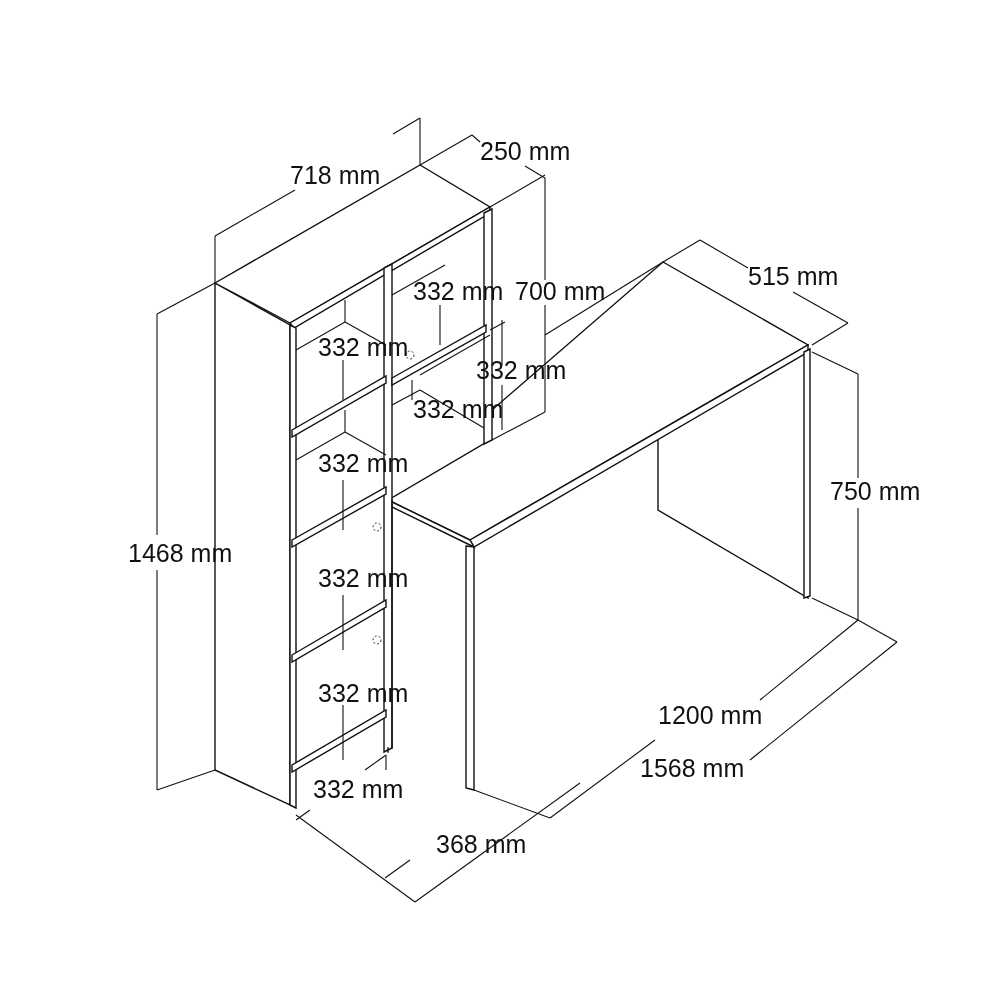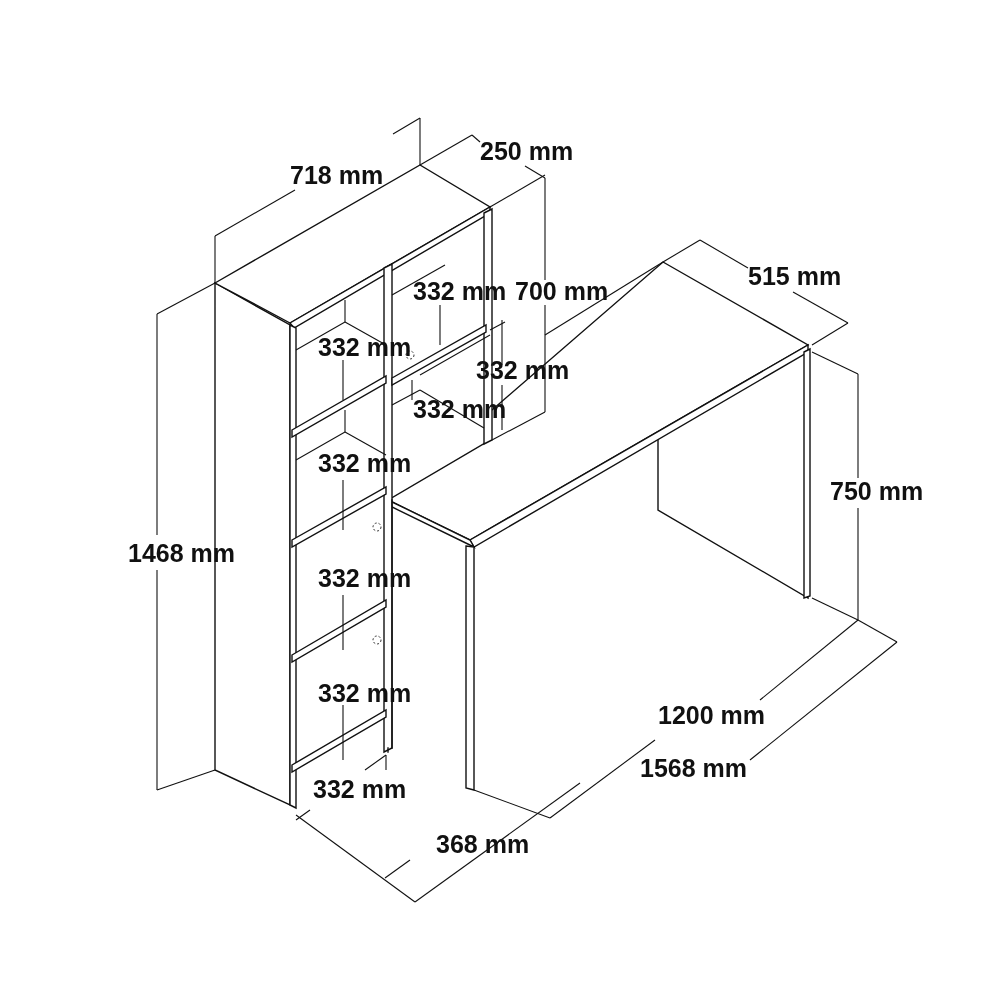--- a/index.html
+++ b/index.html
@@ -1,17 +1,17 @@
 <!DOCTYPE html>
 <html><head>
   <meta charset="utf-8">
   <style>
     html, body { margin: 0; padding: 0; background: #ffffff; }
     body { width: 1000px; height: 1000px; overflow: hidden; }
-    #stage { position: relative; width: 808px; height: 1000px; background: #ffffff; font-weight: bold; }
+    #stage { position: relative; width: 808px; height: 1000px; background: #ffffff; }
     svg { position: absolute; left: 0; top: 0; }
     .ln { stroke: #111111; stroke-width: 1.4; fill: none; stroke-linecap: square; }
     .thin { stroke: #111111; stroke-width: 1.1; fill: none; }
     .face { fill: #ffffff; stroke: #111111; stroke-width: 1.4; stroke-linejoin: miter; }
     .lbl {
       font-family: "Liberation Sans", sans-serif;
       font-size: 25px;
       fill: #111111;
     }
     .knob { fill: none; stroke: #333333; stroke-width: 1; stroke-dasharray: 2 2; }

